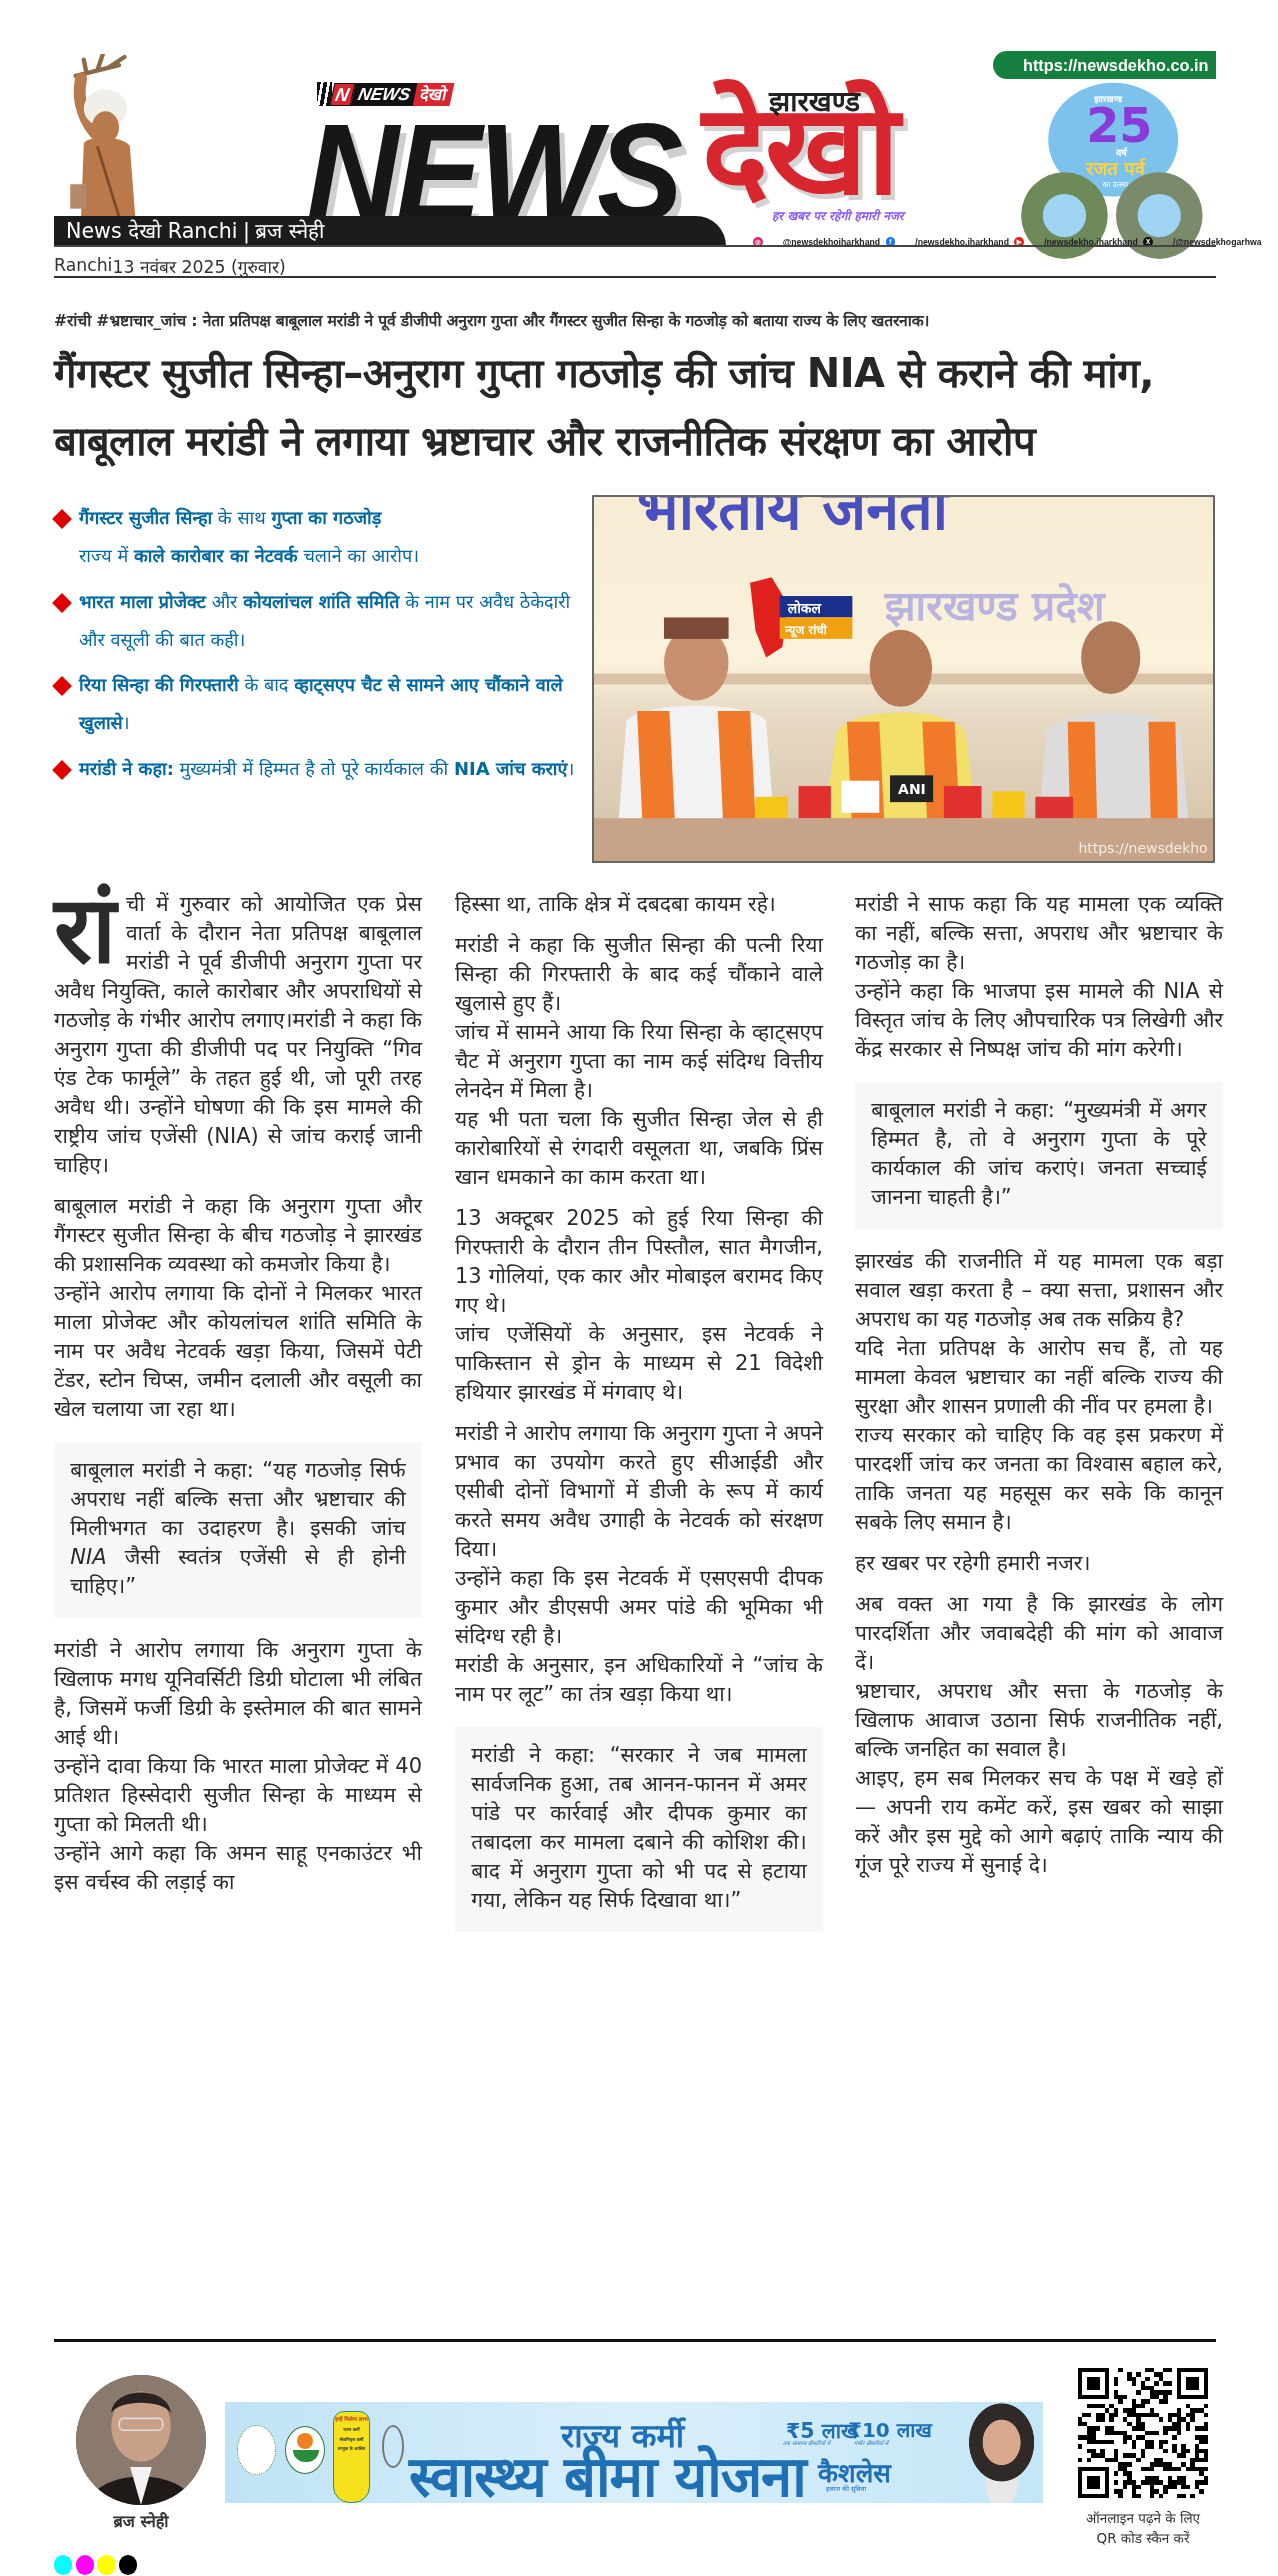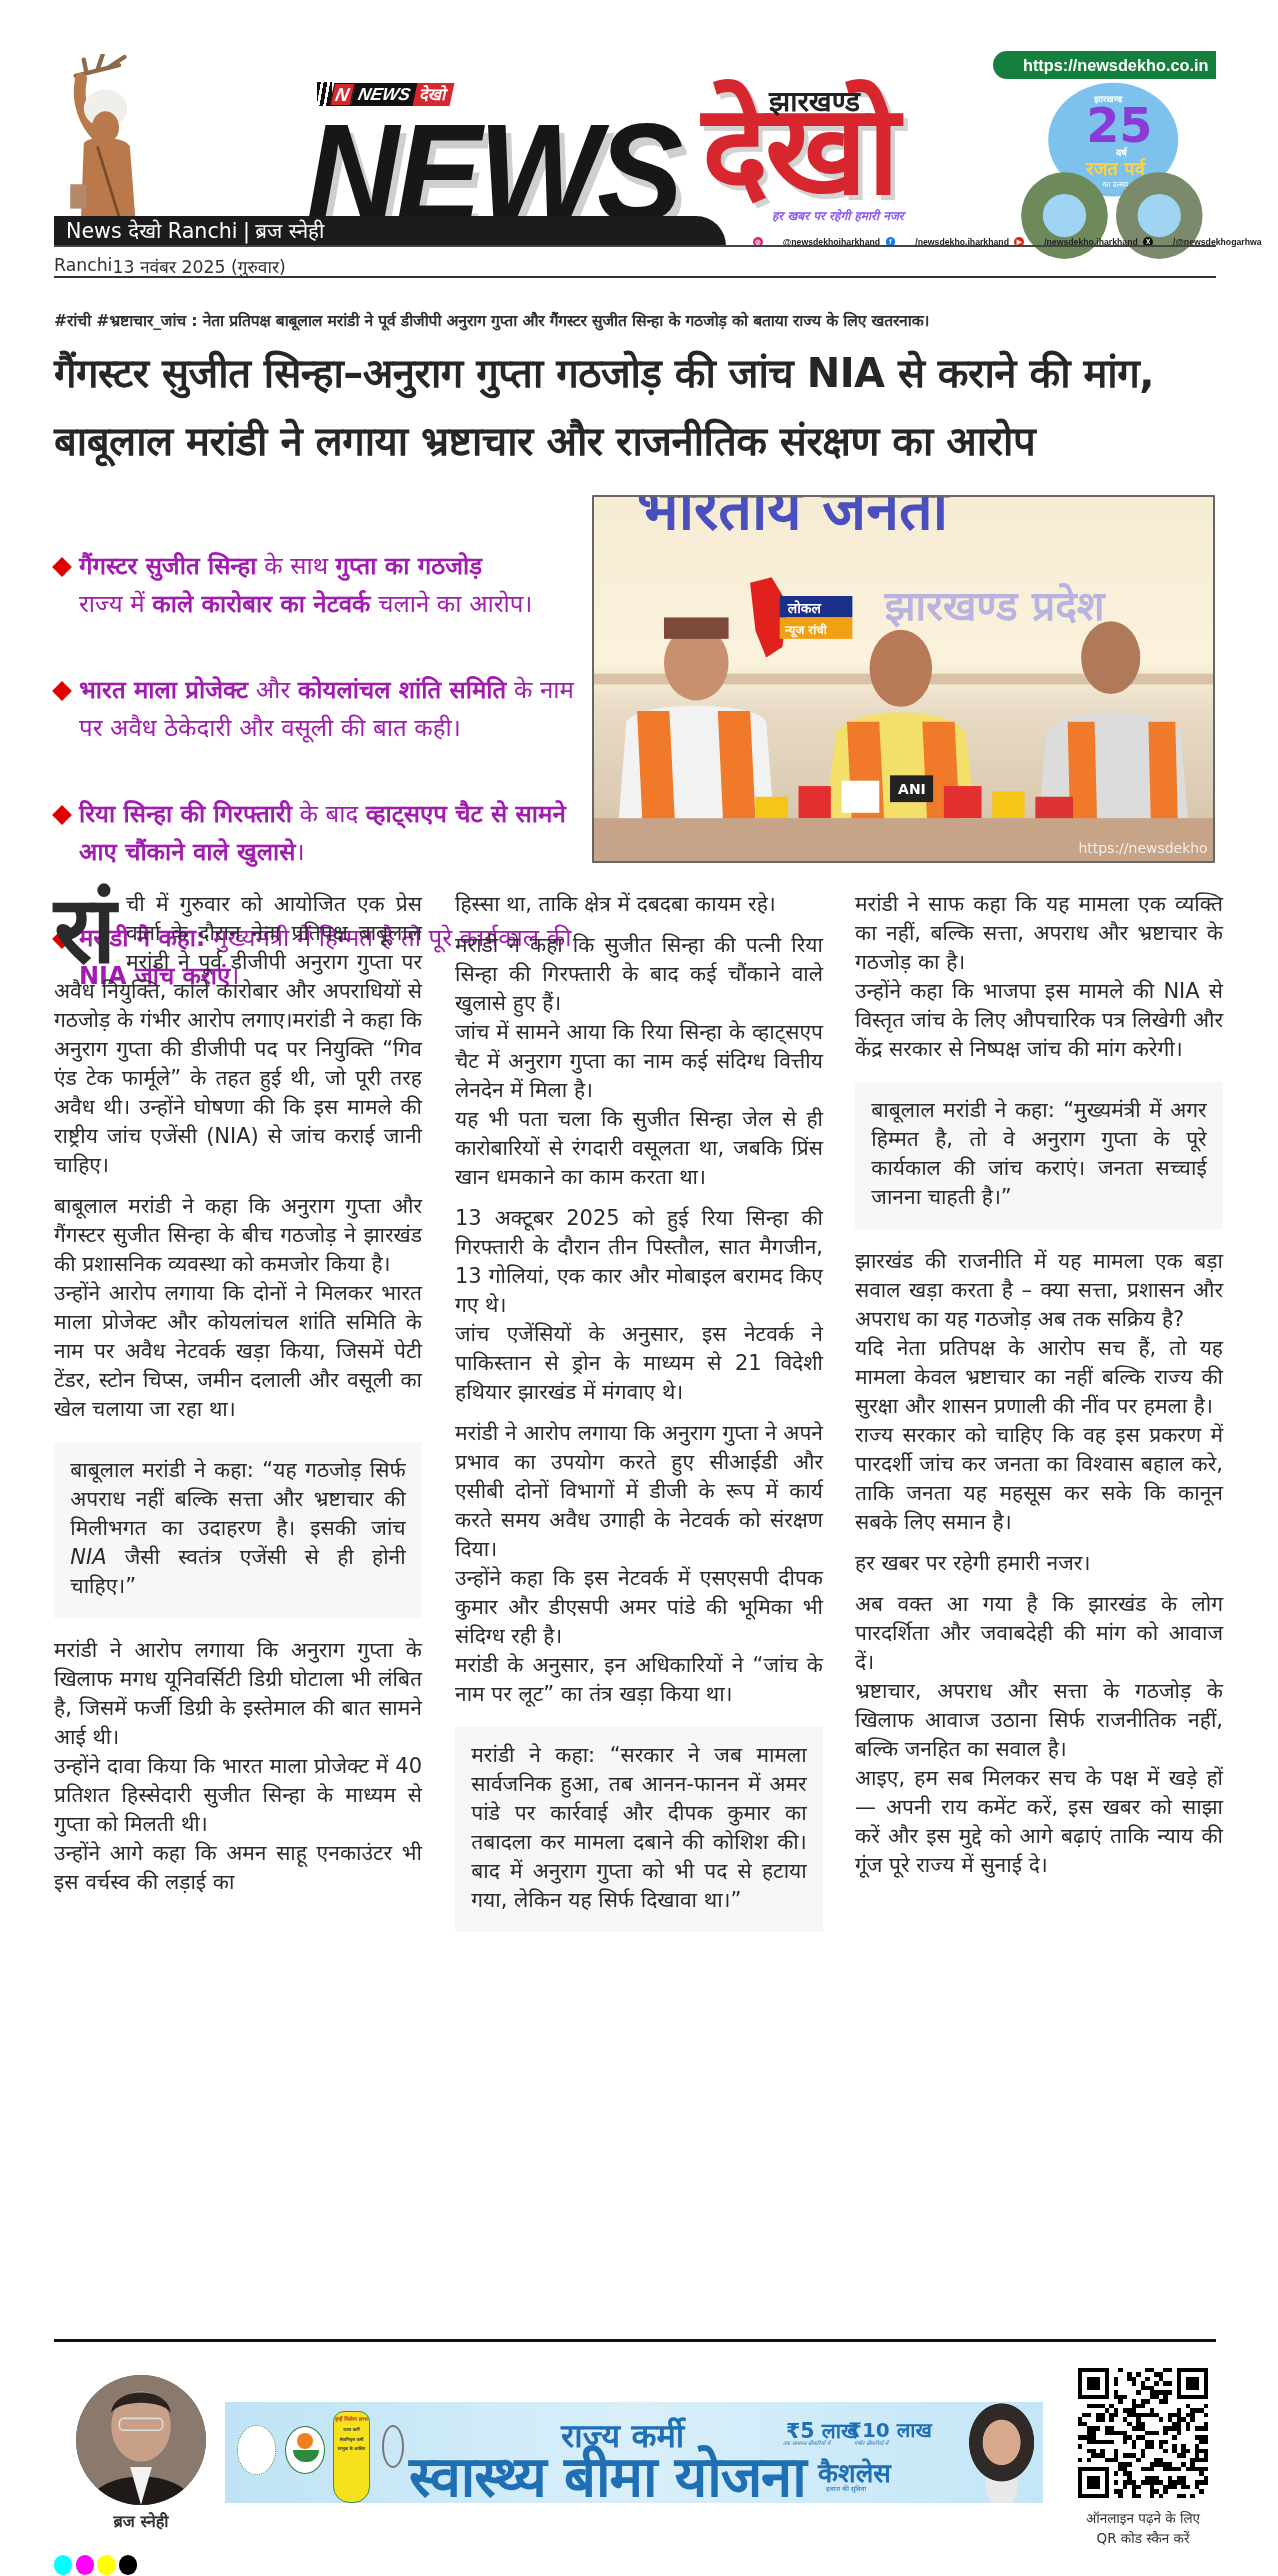--- a/index.html
+++ b/index.html
@@ -35,21 +35,21 @@
 
   .meta-row { position: absolute; left: 54px; top: 255px; width: 1162px; display: flex; justify-content: flex-start; font-size: 17.3px; color: #333; }
   .hr-meta { position: absolute; left: 54px; top: 276px; width: 1162px; height: 1.6px; background: #333; }
 
   
   .kicker { position: absolute; left: 54px; top: 309px; font-size: 15.7px; font-weight: 700; color: #333; letter-spacing: -0.2px; }
   .headline { position: absolute; left: 54px; top: 339px; width: 1165px; font-size: 40px; font-weight: 700; line-height: 68px; color: #262626; letter-spacing: -0.5px; }
 
   
   .highlights { position: absolute; left: 51px; top: 499px; width: 536px; }
-  .hl-item { position: relative; padding-left: 28px; font-size: 24px; line-height: 38px; margin-bottom: 7.6px; color: #a21caf; margin-top: 48px; }
+  .hl-item { position: relative; padding-left: 28px; font-size: 18px; line-height: 38px; margin-bottom: 7.6px; color: #0369a1; }
   .hl-item .diamond { position: absolute; left: 4.3px; top: 13px; width: 14px; height: 14px; background: #e00000; transform: rotate(45deg); }
   .hl-item b { font-weight: 700; }
 
   .main-photo { position: absolute; left: 592px; top: 495px; width: 623px; height: 368px; border: 2.2px solid #666; border-radius: 1px; overflow: hidden; background: linear-gradient(180deg,#f6ecd4 0%,#fbf2dc 45%,#e7d9c3 60%,#d3c1a8 100%); text-align: center; }
   .main-photo svg { width: 100%; height: 100%; display:block; }
 
   
   .col { position: absolute; top: 890px; width: 368px; font-size: 21px; line-height: 29px; color: #2b2b2b; text-align: justify; }
   .col p { margin-bottom: 0; }
   .col p.gap { margin-top: 12px; }

